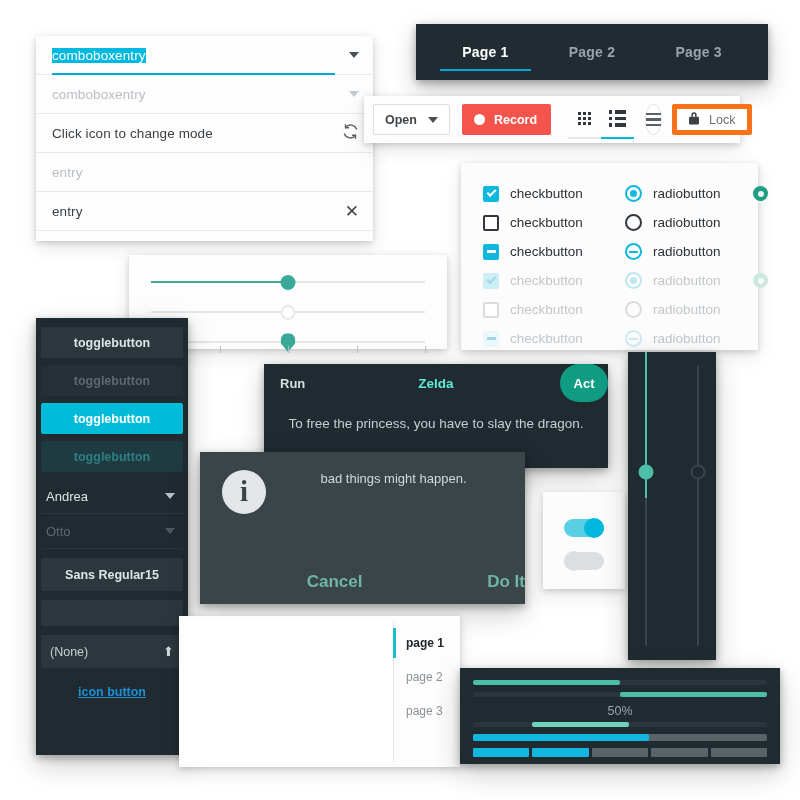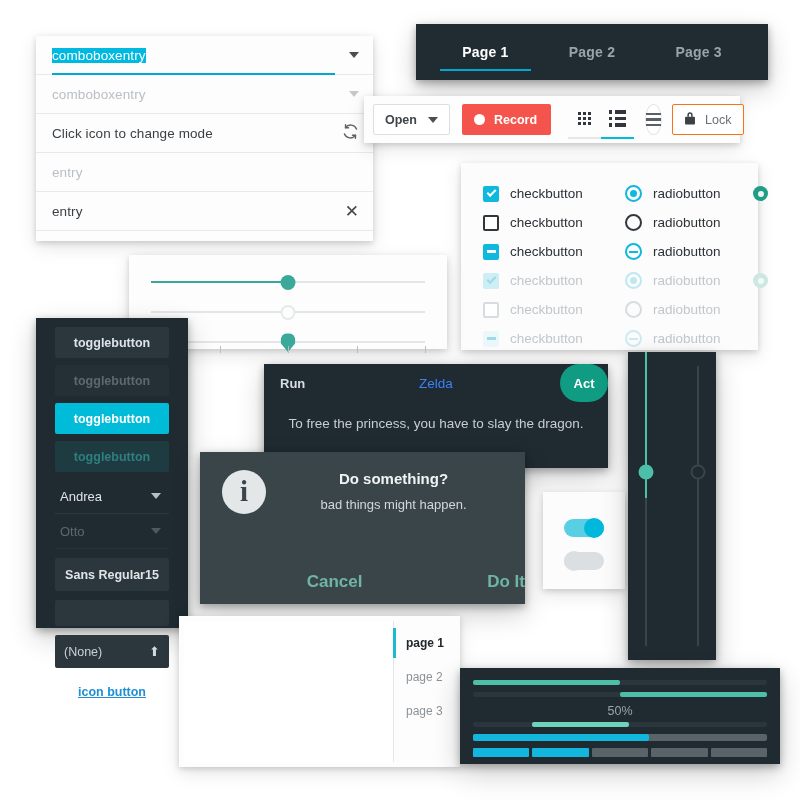--- a/index.html
+++ b/index.html
@@ -96,21 +96,21 @@
     border-bottom: 2px solid #e5e7e9;
   }
   .tb-icon.active { border-bottom-color: #00bcd9; }
   .tb-round {
     width: 31px; height: 31px; border-radius: 50%;
     border: 1px solid #e2e5e7; background: #fff;
     display: flex; align-items: center; justify-content: center;
     margin-left: 11px;
   }
   .tb-lock {
-    height: 31px; border: 1px solid #f97316; background: #fff; border-radius: 2px;
+    height: 31px; border: 5px solid #f97316; background: #fff; border-radius: 2px;
     display: flex; align-items: center; gap: 8px; padding: 0 12px 0 10px;
     font-size: 12.5px; color: #6a7075; margin-left: 10px;
   }
   .dots-grid { display: grid; grid-template-columns: repeat(3, 3px); gap: 2.2px; }
   .dots-grid i { width: 3px; height: 3px; background: #31373c; display: block; }
   .list-icon { display: flex; flex-direction: column; gap: 3px; }
   .list-icon span { display: flex; align-items: center; gap: 3px; }
   .list-icon span i { width: 3.5px; height: 3.5px; background: #31373c; display: block; }
   .list-icon span b { width: 11px; height: 3.5px; background: #31373c; display: block; }
   .hamb { display: flex; flex-direction: column; gap: 3px; }
@@ -184,22 +184,22 @@
     background: #3aa99a; width: 15px; height: 19px; top: 0;
     clip-path: polygon(50% 100%, 100% 52%, 100% 22%, 78% 2%, 22% 2%, 0 22%, 0 52%);
   }
   .hs-marks { position: relative; height: 11px; margin-top: -5px; }
   .hs-marks i {
     position: absolute; top: 0; width: 1px; height: 7px; background: #b9bec2;
   }
 
   
   #widget-panel {
-    left: 36px; top: 318px; width: 152px; height: 310px;
-    background: #202a31; padding: 9px 19px;
+    left: 36px; top: 318px; width: 152px; height: 437px;
+    background: #202a31; padding: 9px 5px;
   }
   .tgl {
     height: 31px; margin-bottom: 7px; border-radius: 2px;
     display: flex; align-items: center; justify-content: center;
     font-size: 12.5px; font-weight: bold;
   }
   .tgl.n { background: #2b363d; color: #dfe4e7; }
   .tgl.d { background: #242f36; color: #5d686f; }
   .tgl.a { background: #00bcd9; color: #ffffff; }
   .tgl.ad { background: #1d3b40; color: #2f7f81; }
@@ -234,21 +234,21 @@
 
   
   #zelda-panel {
     left: 264px; top: 364px; width: 344px; height: 104px;
     background: #1f2a31;
   }
   .z-head { height: 38px; display: flex; align-items: center; position: relative; }
   .z-left { font-size: 13px; font-weight: bold; color: #d9dee1; padding-left: 16px; }
   .z-title {
     position: absolute; left: 0; right: 0; text-align: center;
-    font-size: 13.5px; font-weight: normal; color: #3b82f6;
+    font-size: 13.5px; font-weight: bold; color: #5eead4;
   }
   .z-act {
     position: absolute; right: 0; top: 0; height: 38px; min-width: 48px;
     background: #109b83; color: #fff; font-size: 13px; font-weight: bold;
     display: flex; align-items: center; justify-content: center; padding: 0 13px; border-radius: 19px;
   }
   .z-body {
     padding: 14px 16px 0 16px; font-size: 13.5px; color: #c7ced2; text-align: center;
   }
 
@@ -610,21 +610,20 @@
       <span class="z-title">Zelda</span>
       <span class="z-act">Act</span>
     </div>
     <div class="z-body">To free the princess, you have to slay the dragon.</div>
   </div>
 
   <div class="panel sh-dark" id="dosomething-panel">
     <div class="ds-top">
       <span class="ds-icon">i</span>
       <div class="ds-text">
-        <div class="ds-title">Do something?</div>
         <div class="ds-sub">bad things might happen.</div>
       </div>
     </div>
     <div class="ds-actions">
       <span class="ds-btn">Cancel</span>
       <span class="ds-btn">Do It</span>
     </div>
   </div>
 
   <div class="panel sh-light" id="switch-panel">

